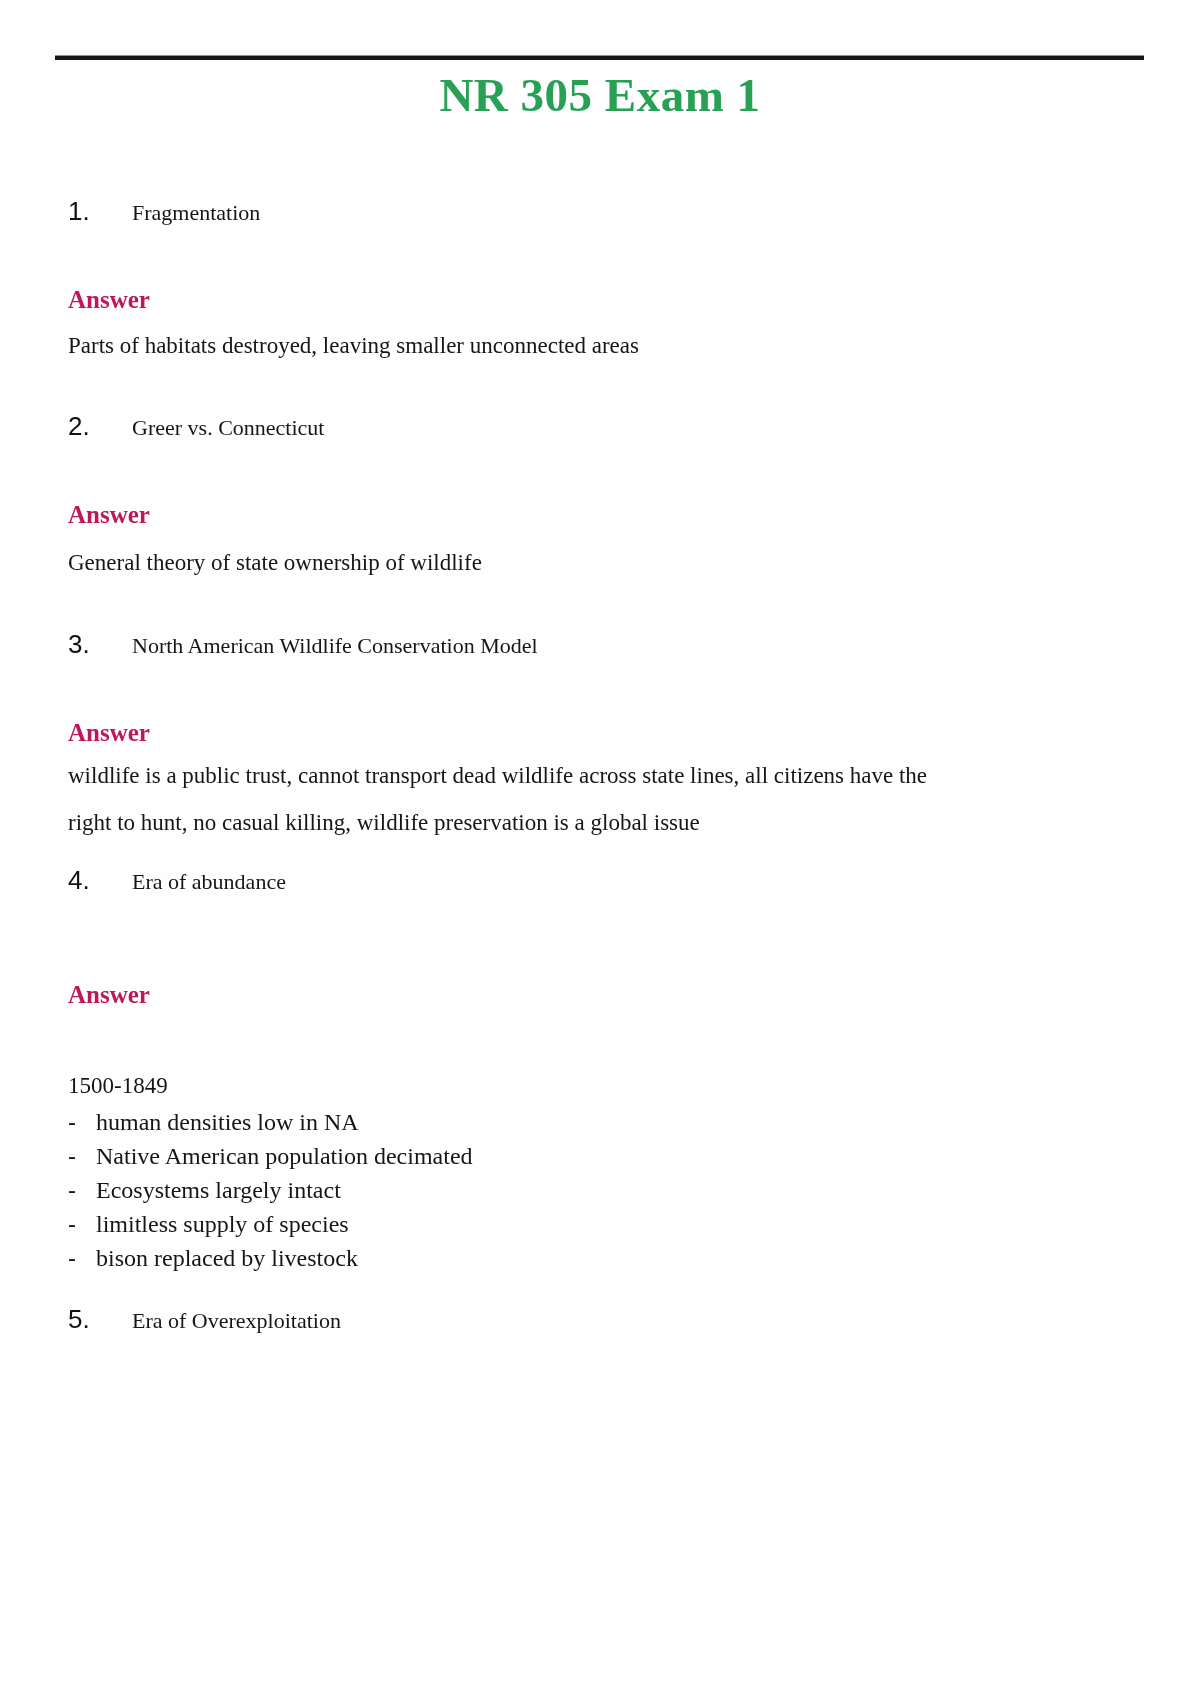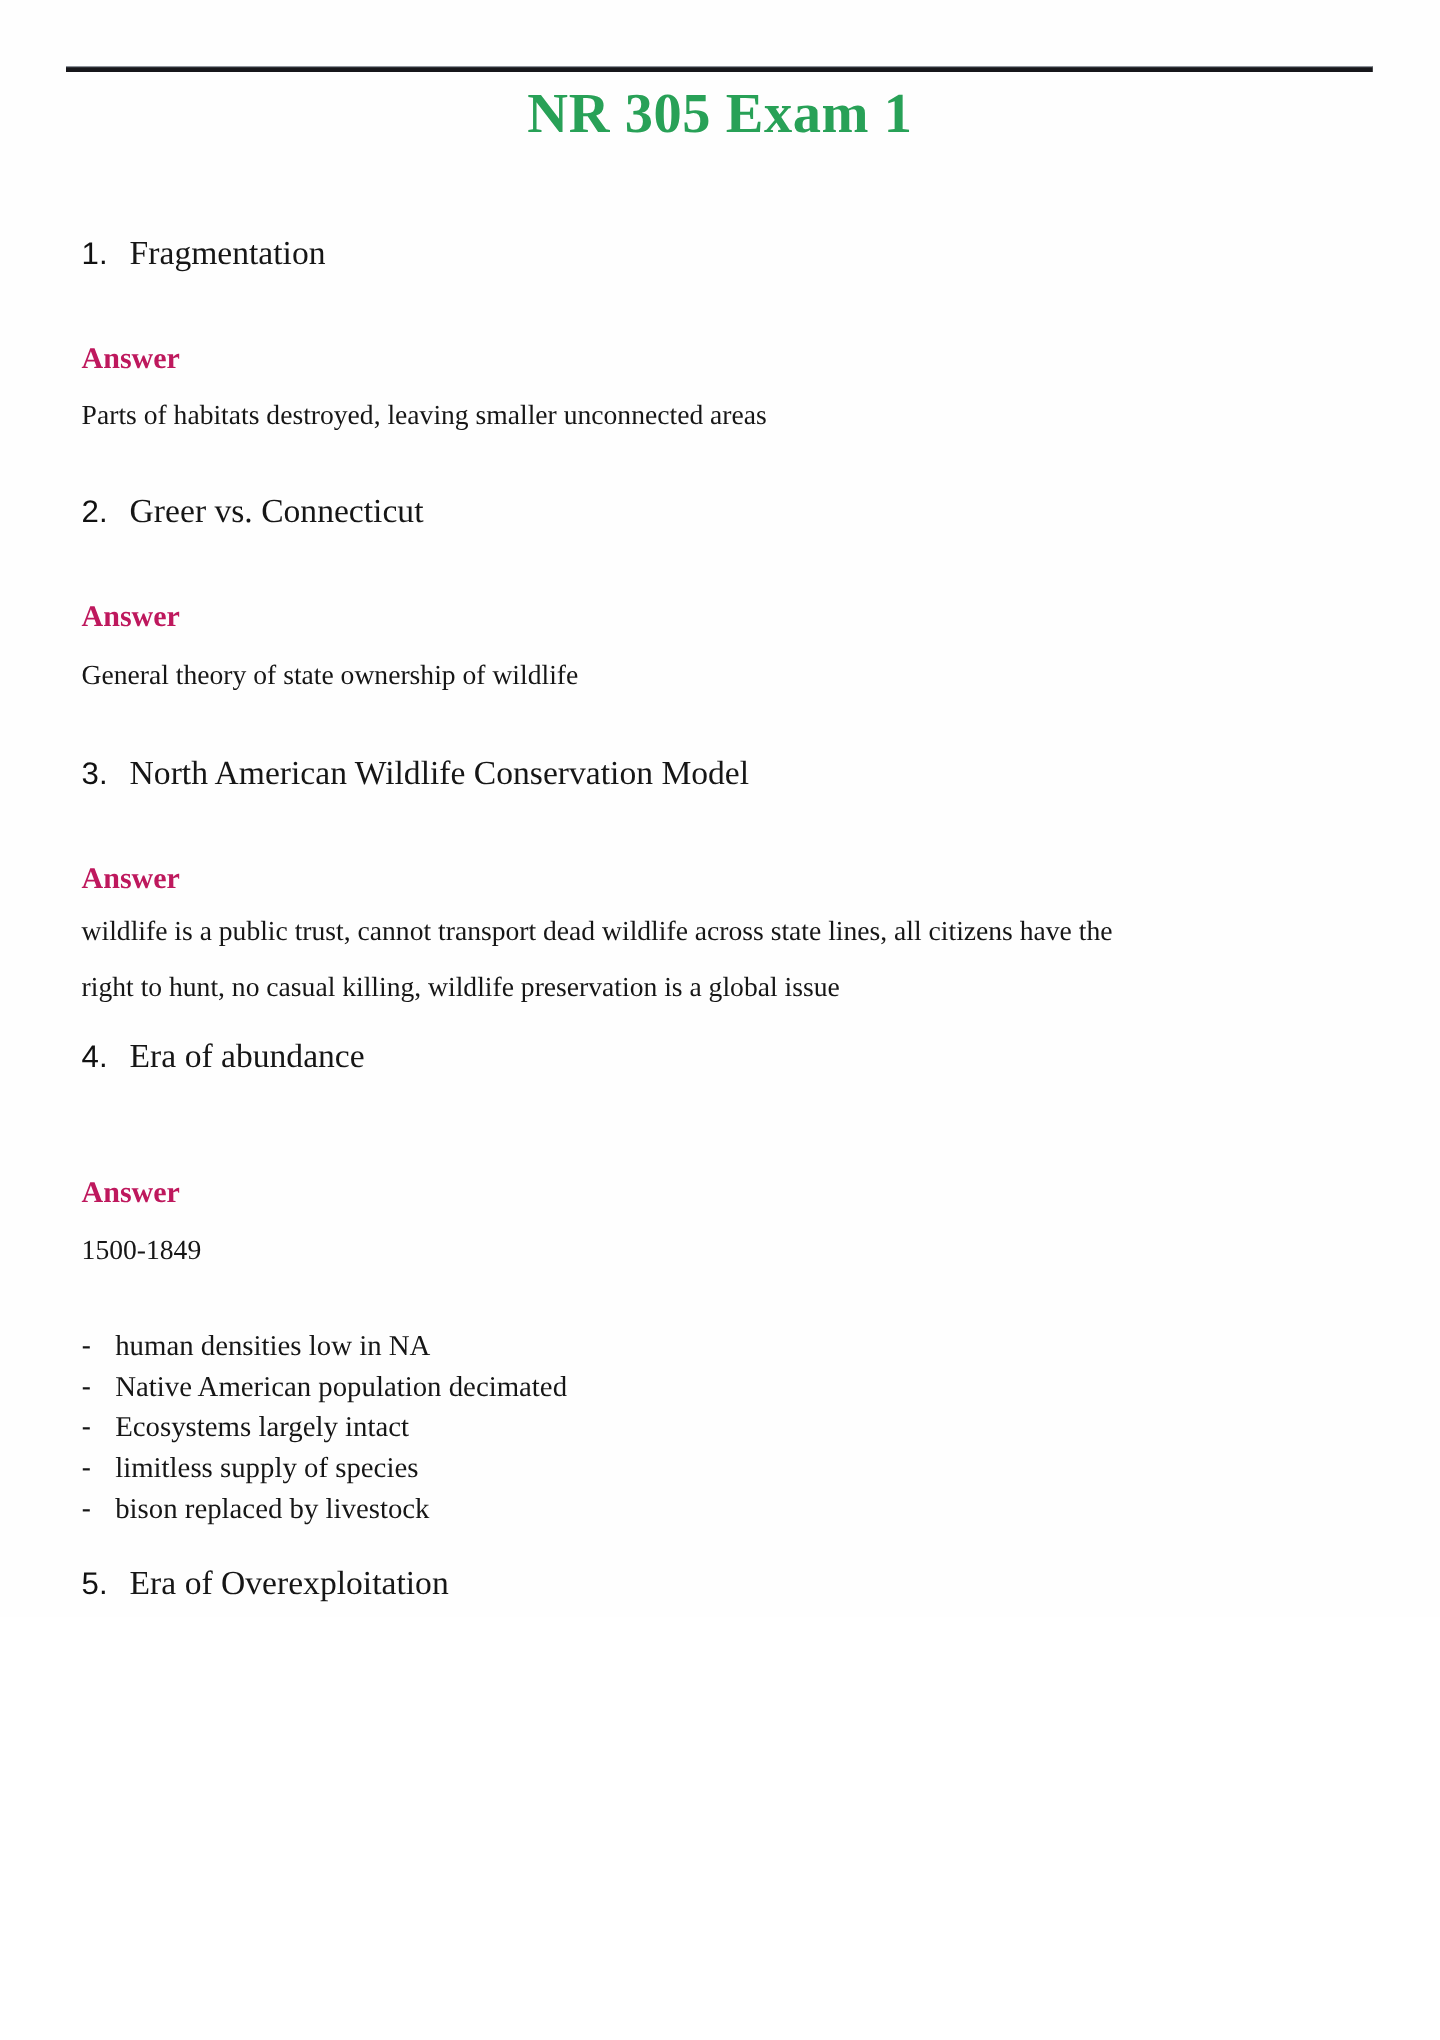--- a/index.html
+++ b/index.html
@@ -40,21 +40,21 @@
     white-space: nowrap;
     font-size: 25px;
   }
   .qnum {
     display: inline-block;
     width: 40px;
     font-family: "Liberation Sans", sans-serif;
     font-size: 26px;
     color: #111;
   }
-  .qtext { font-size: 28px; color: #161616; }
+  .qtext { font-size: 22px; color: #161616; margin-left: 24px; }
   .answer-label {
     position: absolute;
     left: 68px;
     font-size: 25px;
     font-weight: bold;
     color: #be185d;
     white-space: nowrap;
   }
   .answer-text {
     position: absolute;
@@ -127,21 +127,21 @@
   <div class="answer-label" style="top:719px">Answer</div>
   <div class="answer-text" style="top:752px">
     <div>wildlife is a public trust, cannot transport dead wildlife across state lines, all citizens have the</div>
     <div>right to hunt, no casual killing, wildlife preservation is a global issue</div>
   </div>
 
   <div class="q" style="top:865px">
     <span class="qnum">4.</span><span class="qtext">Era of abundance</span>
   </div>
   <div class="answer-label" style="top:981px">Answer</div>
-  <div class="answer-text" style="top:1018px">
+  <div class="answer-text" style="top:1062px">
     <div>1500-1849</div>
   </div>
   <div class="bullets" style="top:1105px">
     <div class="bullet-row"><span class="bullet-marker">-</span><span>human densities low in NA</span></div>
     <div class="bullet-row"><span class="bullet-marker">-</span><span>Native American population decimated</span></div>
     <div class="bullet-row"><span class="bullet-marker">-</span><span>Ecosystems largely intact</span></div>
     <div class="bullet-row"><span class="bullet-marker">-</span><span>limitless supply of species</span></div>
     <div class="bullet-row"><span class="bullet-marker">-</span><span>bison replaced by livestock</span></div>
   </div>
 

